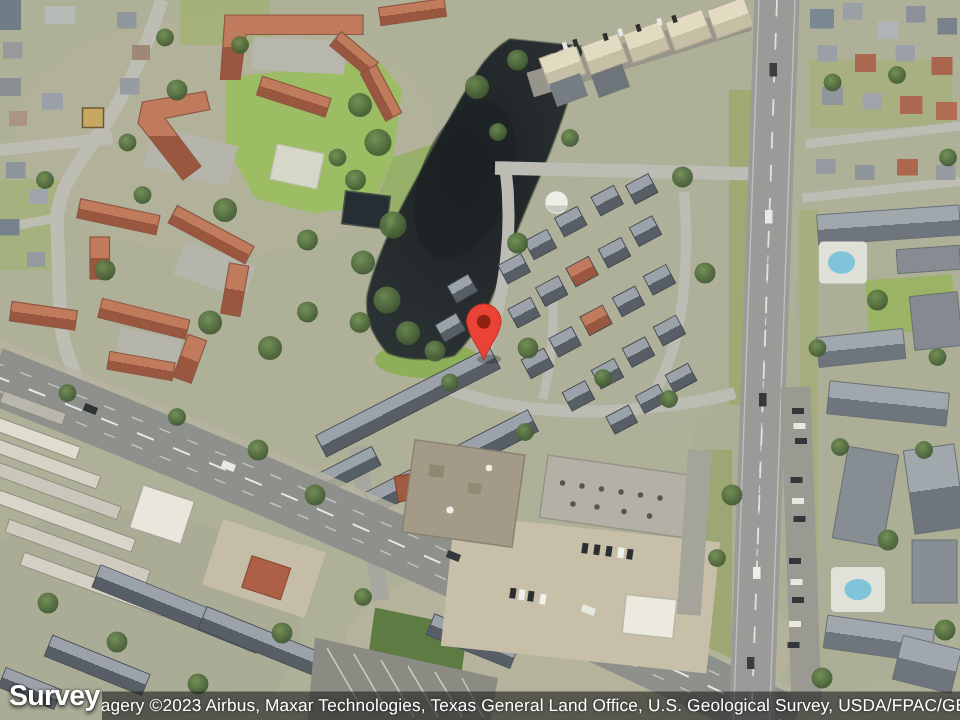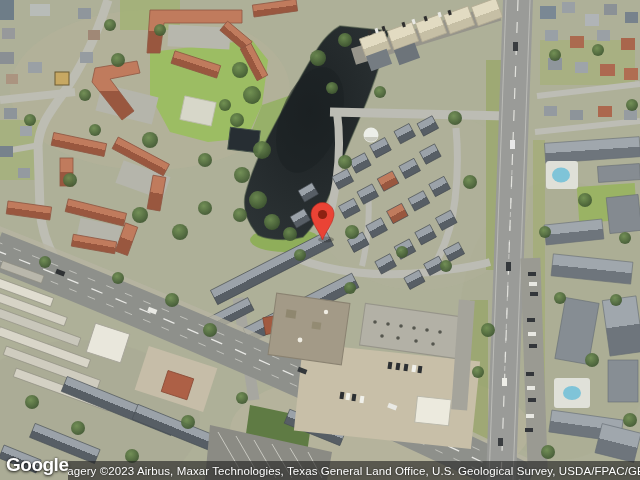--- a/index.html
+++ b/index.html
@@ -417,19 +417,19 @@
     </g>
   </g>
 
   <g>
     <ellipse cx="326" cy="239.5" rx="8" ry="3" fill="rgba(30,30,30,.3)"></ellipse>
     <path d="M322.5,240 C318,229.5 313.6,225.5 311.9,218.5 A11.5,11.5 0 1 1 333.1,218.5 C331.4,225.5 327,229.5 322.5,240 Z" fill="#EA4335" stroke="#b3271c" stroke-width="0.6"></path>
     <circle cx="322.5" cy="214.5" r="4.6" fill="#8E2112"></circle>
   </g>
 </svg>
 
-<div class="google-logo">Google</div>
+<div class="google-logo">Survey</div>
 
 <div class="attribution-bar">
   <span>Imagery ©2023 Airbus, Maxar Technologies, Texas General Land Office, U.S. Geological Survey, USDA/FPAC/GEO</span>
 </div>
 
 </div>
 
 </body></html>

